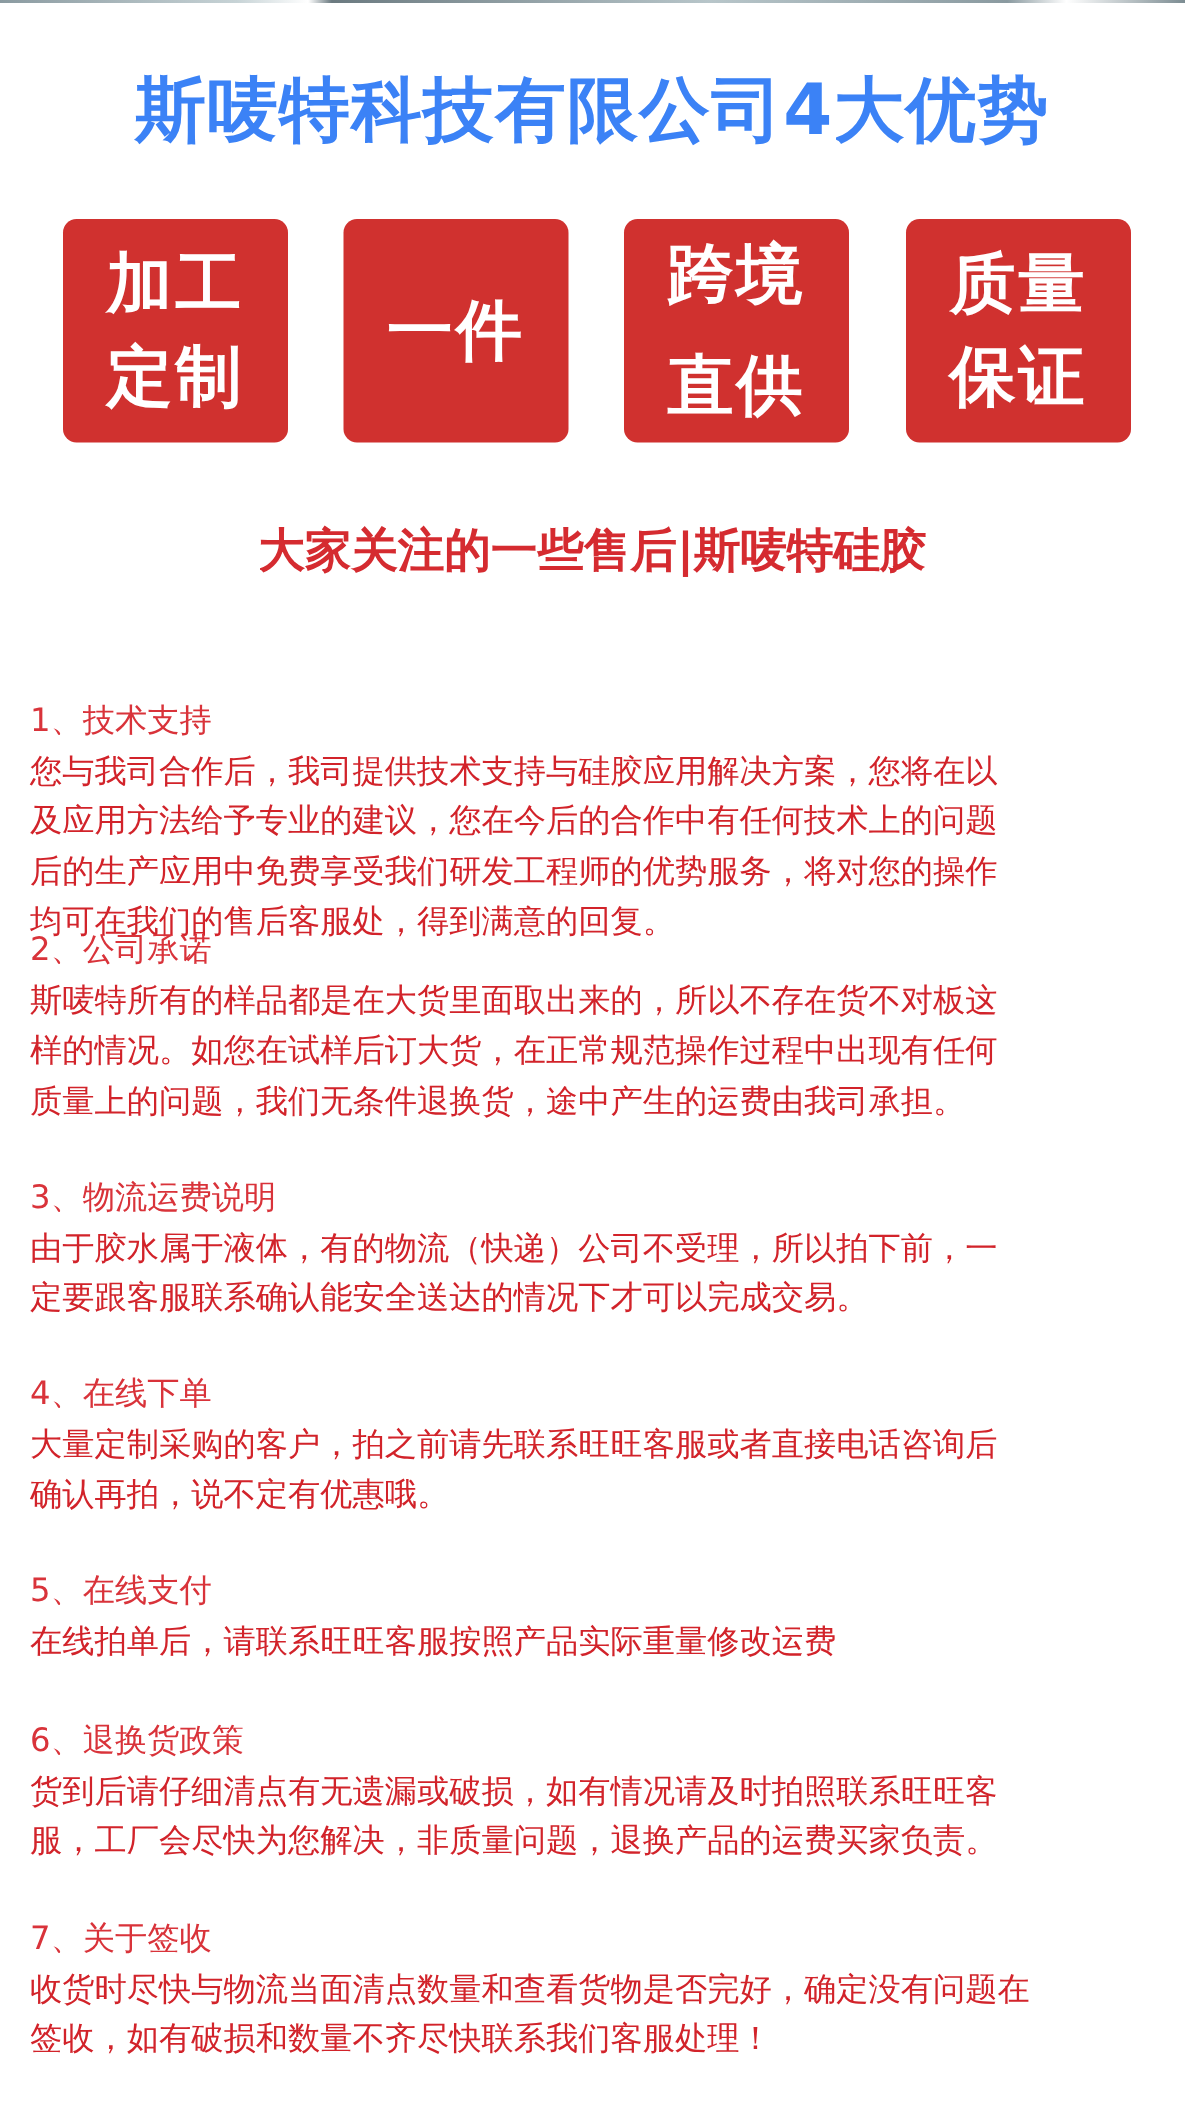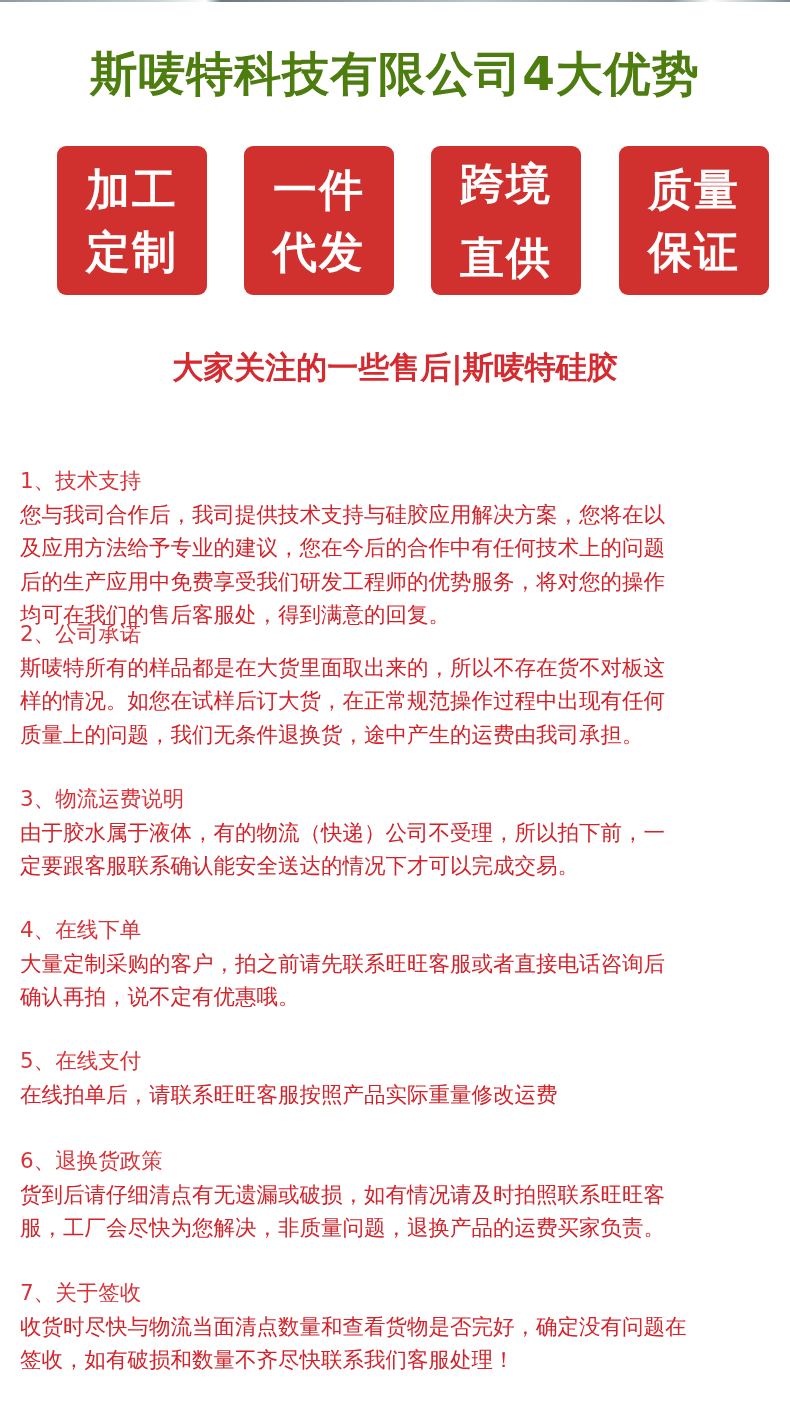--- a/index.html
+++ b/index.html
@@ -1,20 +1,20 @@
 <!DOCTYPE html>
 <html><head>
 <meta charset="utf-8">
 <style>
   * { margin: 0; padding: 0; box-sizing: border-box; }
   html, body { width: 790px; height: 1418px; background: #ffffff; overflow: hidden; }
   body { position: relative; font-family: "DejaVu Sans", "Liberation Sans", sans-serif; color: #d2232a; }
   .top-strip { position: absolute; left: 0; top: 0; width: 790px; height: 2px; background: linear-gradient(90deg,#8a9aa0 0%,#c7d3d6 20%,#ffffff 26%,#6b7a80 28%,#b8c6ca 60%,#8a9aa0 85%,#ffffff 90%,#7c8c92 100%); }
-  .main-title { position: absolute; left: 0; top: 44px; width: 790px; text-align: center; font-size: 47px; font-weight: bold; color: #4d7c0f; letter-spacing: 1px; line-height: 60px; }
-  .cards { position: absolute; left: 57px; top: 146px; width: 712px; height: 149px; }
+  .main-title { position: absolute; left: 0; top: 44px; width: 790px; text-align: center; font-size: 47px; font-weight: bold; color: #3b82f6; letter-spacing: 1px; line-height: 60px; }
+  .cards { position: absolute; left: 42px; top: 146px; width: 712px; height: 149px; }
   .card { position: absolute; top: 0; width: 150px; height: 149px; background: #d0312f; border-radius: 9px; display: flex; flex-direction: column; align-items: center; justify-content: center; }
   .card span { display: block; color: #ffffff; font-weight: bold; font-size: 44px; line-height: 62px; letter-spacing: 2px; }
   .card-0 { left: 0; } .card-1 { left: 187px; } .card-2 { left: 374px; gap: 12px; } .card-3 { left: 562px; }
   .subtitle { position: absolute; left: 0; top: 345px; width: 790px; text-align: center; font-size: 31px; font-weight: bold; color: #d52b30; line-height: 44px; }
   .section { position: absolute; left: 20px; width: 770px; }
   .section .heading, .section .line { font-size: 21.5px; line-height: 33.5px; color: #d2232a; white-space: nowrap; }
   .section .heading { color: #d9333a; }
 </style>
 </head>
 <body>
@@ -23,21 +23,20 @@
 
 <h1 class="main-title">斯唛特科技有限公司4大优势</h1>
 
 <div class="cards">
   <div class="card card-0">
     <span>加工</span>
     <span>定制</span>
   </div>
   <div class="card card-1">
     <span>一件</span>
-    <span>代发</span>
   </div>
   <div class="card card-2">
     <span>跨境</span>
     <span>直供</span>
   </div>
   <div class="card card-3">
     <span>质量</span>
     <span>保证</span>
   </div>
 </div>

